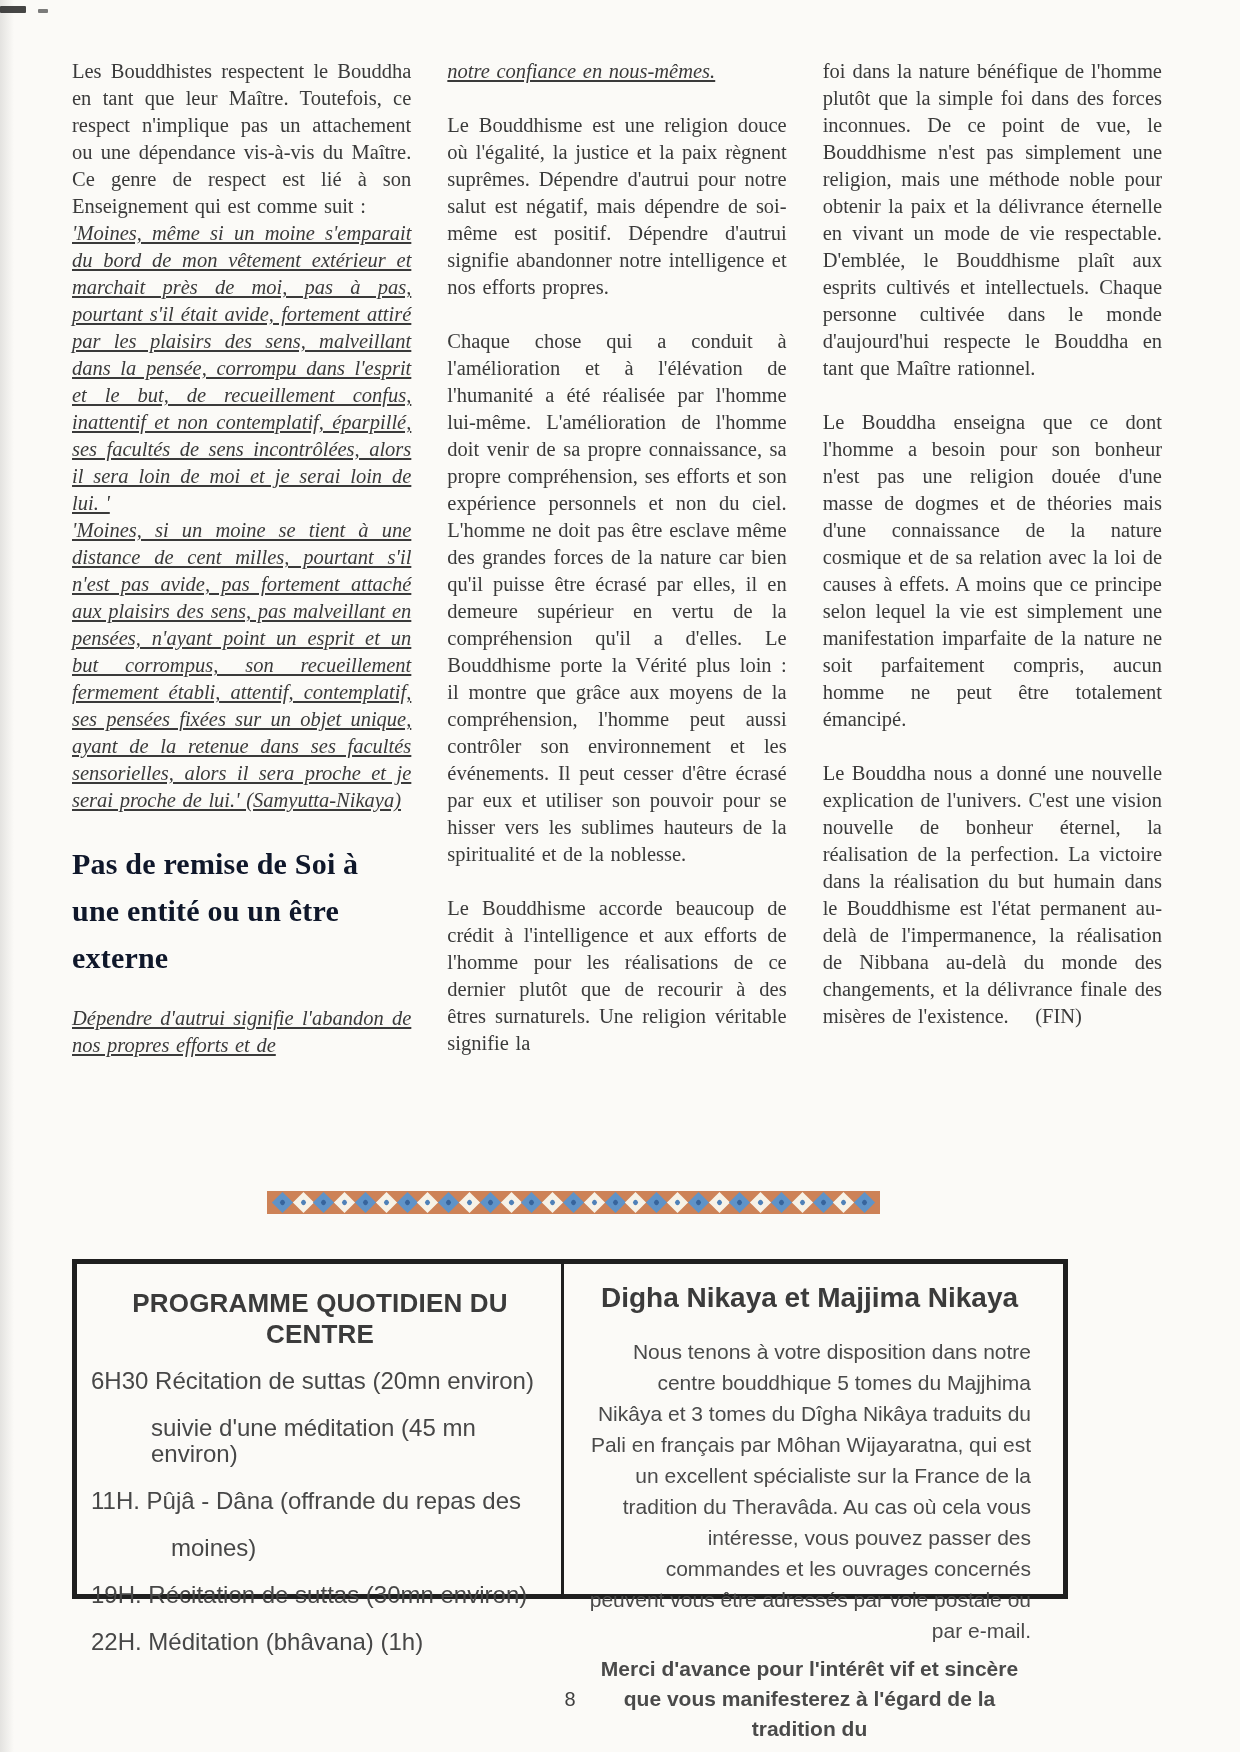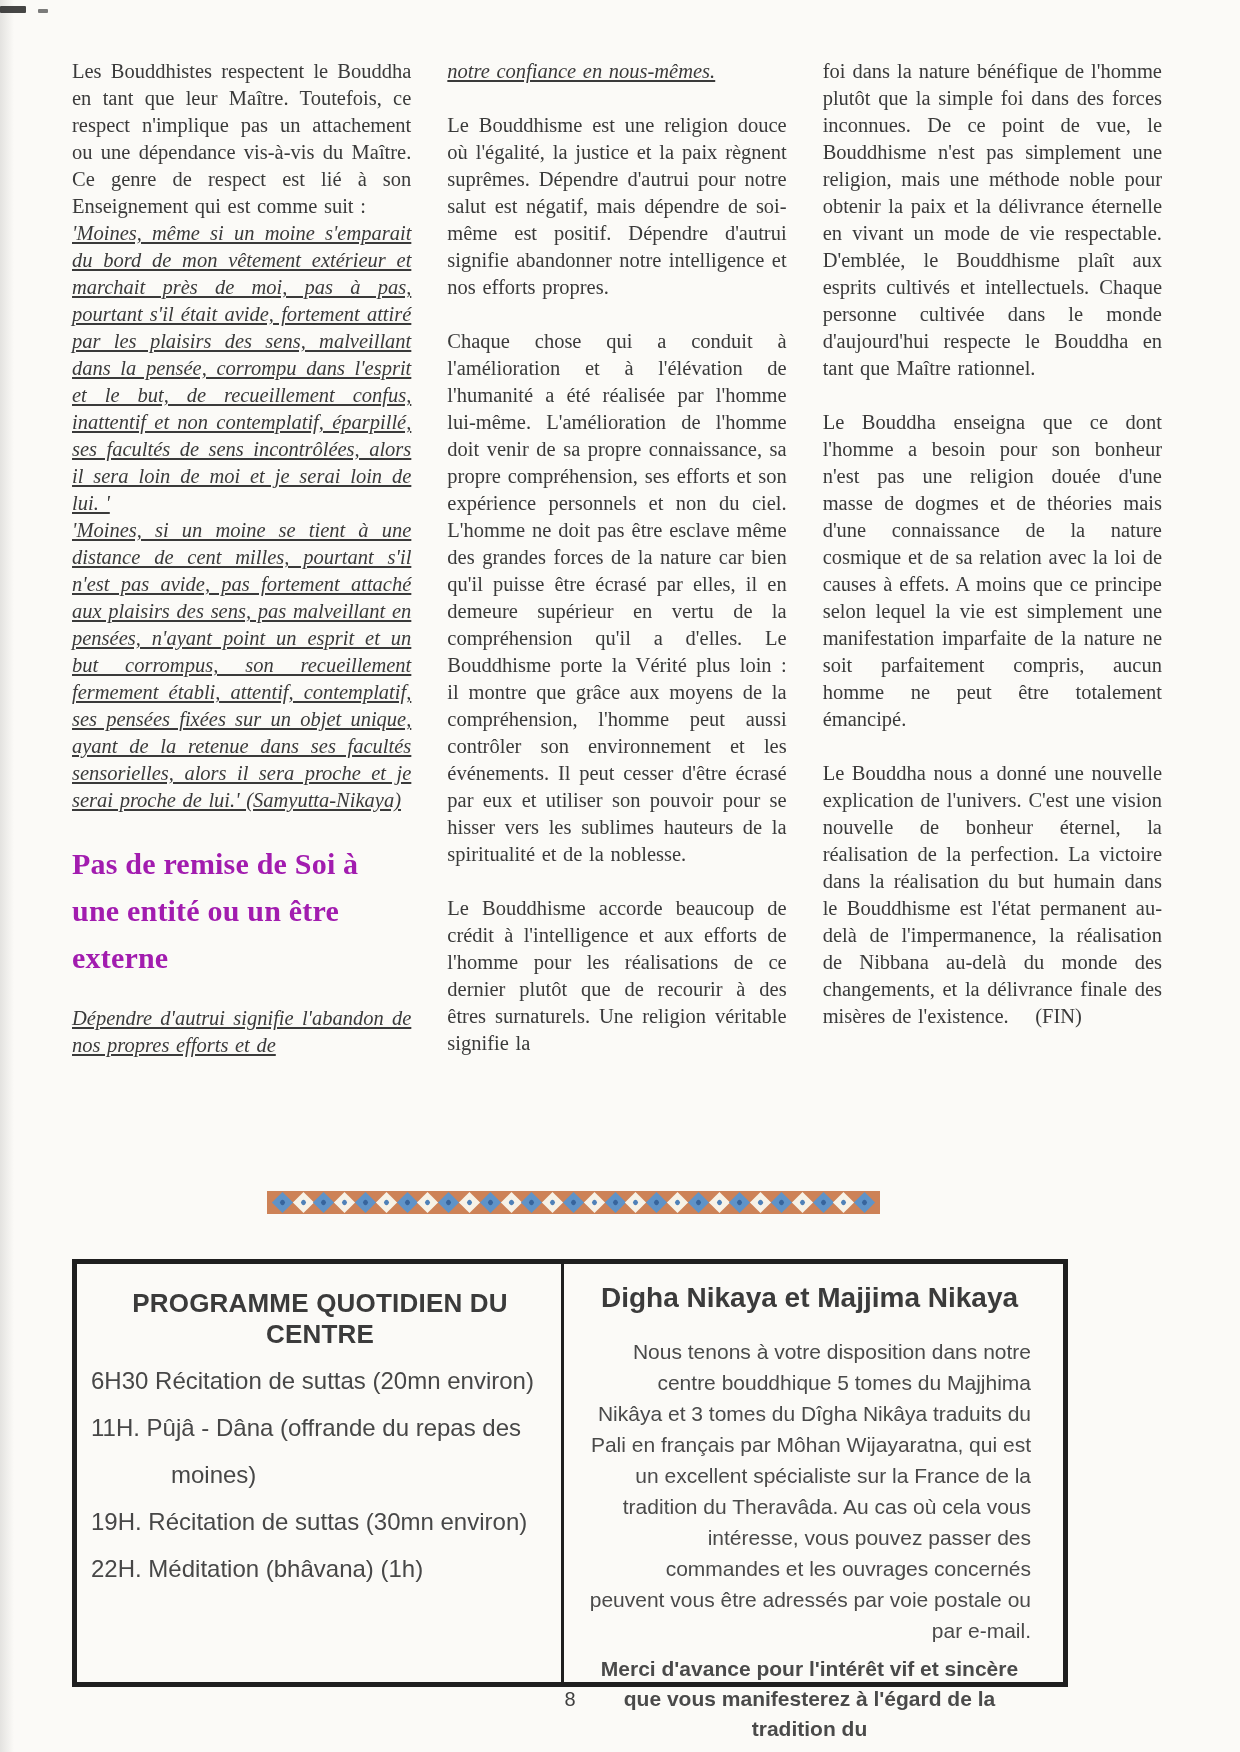--- a/index.html
+++ b/index.html
@@ -23,41 +23,41 @@
   .col{width:346px;}
   .col p{
     margin:0 0 27px 0;
     font-size:20.5px;line-height:27px;
     text-align:justify;
     word-spacing:1.5px;
   }
   .col p.tight{margin-bottom:0;}
   .col p.italic{font-style:italic;text-decoration:underline;}
   .section-heading{
-    font-size:30px;line-height:47px;font-weight:bold;color:#a21caf;
+    font-size:30px;line-height:47px;font-weight:bold;color:#0f172a;
     margin:26px 0 24px 0;letter-spacing:.2px;
   }
 
   
   .divider{
     position:absolute;top:1191px;left:267px;width:613px;height:23px;
     background:var(--band-color,#cd8257);
     display:flex;align-items:center;justify-content:space-evenly;
     padding:0 2px;box-sizing:border-box;
   }
   .diamond{position:relative;width:15px;height:15px;transform:rotate(45deg);flex:0 0 auto;}
   .diamond.blue{background:var(--diamond-blue,#5f93c8);}
   .diamond.white{background:var(--diamond-white,#f7f2e7);}
   .diamond .dot{position:absolute;inset:0;margin:auto;width:5px;height:5px;border-radius:50%;}
   .diamond.blue .dot{background:var(--dot-blue,#37649c);}
   .diamond.white .dot{background:var(--dot-on-white,#4f81b8);}
 
   
   .bottom-box{
-    position:absolute;top:1259px;left:72px;width:996px;height:428px;
+    position:absolute;top:1259px;left:72px;width:996px;height:340px;
     border:5px solid #1f1f1f;
     display:flex;
     font-family:"Liberation Sans", sans-serif;
     color:#404040;
     box-sizing:border-box;
   }
   .program-section{width:487px;border-right:3px solid #1f1f1f;box-sizing:border-box;
     padding:16px 12px 0 14px;}
   .program-title{
     font-size:26px;font-weight:bold;text-align:center;color:#3b3b3b;
@@ -192,20 +192,21 @@
     </span>
     <span class="diamond blue">
       <span class="dot"></span>
     </span>
   </div>
 
 <div class="bottom-box">
   <div class="program-section">
     <div class="program-title">PROGRAMME QUOTIDIEN DU  CENTRE</div>
     <p class="program-line">6H30 Récitation de suttas (20mn environ)</p>
+    <p class="program-line ind1">suivie d'une méditation (45 mn environ)</p>
     <p class="program-line">11H. Pûjâ - Dâna (offrande du repas des</p>
     <p class="program-line ind2">moines)</p>
     <p class="program-line">19H. Récitation de suttas (30mn environ)</p>
     <p class="program-line">22H. Méditation (bhâvana) (1h)</p>
   </div>
   <div class="books-section">
     <div class="books-title">Digha Nikaya et Majjima Nikaya</div>
     <p class="books-body">Nous tenons à votre disposition dans notre centre bouddhique 5 tomes du Majjhima Nikâya et 3 tomes du Dîgha Nikâya traduits du Pali en français par Môhan Wijayaratna, qui est un excellent spécialiste sur la France de la tradition du Theravâda. Au cas où cela vous intéresse, vous pouvez passer des commandes et les ouvrages concernés peuvent vous être adressés par voie postale ou par e-mail.</p>
     <p class="books-thanks">Merci d'avance pour l'intérêt vif et sincère</p>
     <p class="books-thanks">que vous manifesterez à l'égard de la tradition du</p>

